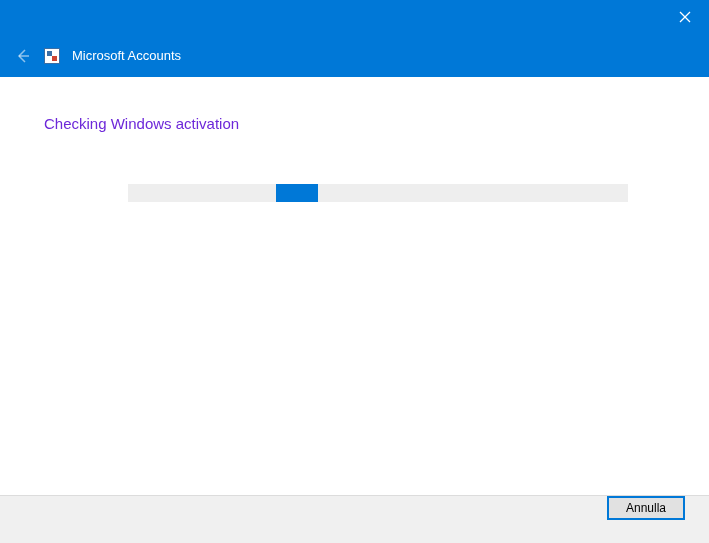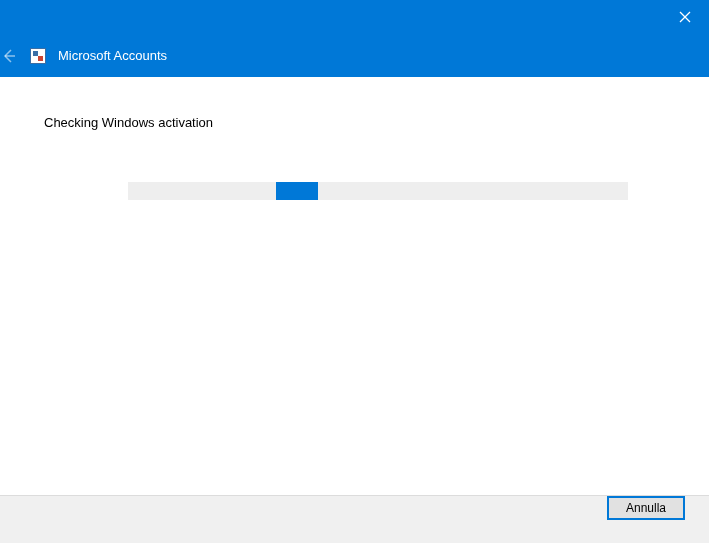--- a/index.html
+++ b/index.html
@@ -33,20 +33,21 @@
       height: 20px;
       display: flex;
       align-items: center;
       justify-content: center;
     }
     .headerbar {
       height: 43px;
       background: #0078d7;
       display: flex;
       align-items: center;
+      padding-left: 14px;
       gap: 12px;
     }
     .back-arrow {
       color: rgba(255,255,255,0.55);
       cursor: pointer;
       display: flex;
       align-items: center;
     }
     .app-icon {
       width: 16px;
@@ -83,22 +84,22 @@
       flex: 1;
       padding: 38px 44px 0 44px;
     }
     .heading {
       color: #003399;
       font-size: 19px;
       font-weight: 400;
       margin-bottom: 24px;
     }
     .status-text {
-      color: #000000;
-      font-size: 13px;
+      color: #6d28d9;
+      font-size: 15px;
       margin-bottom: 52px;
     }
     .progress-wrap {
       width: 500px;
       height: 18px;
       background: #eeeeee;
       margin-left: 84px;
       position: relative;
     }
     .progress-chunk {

